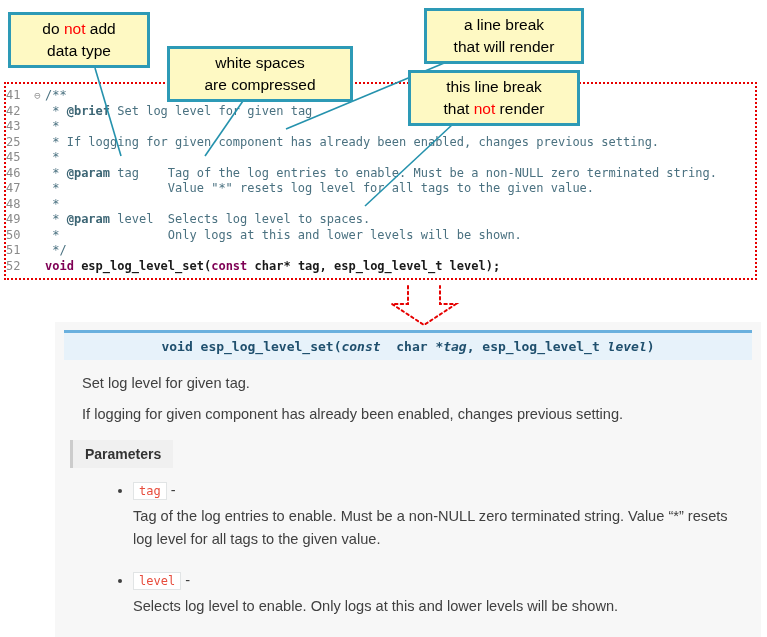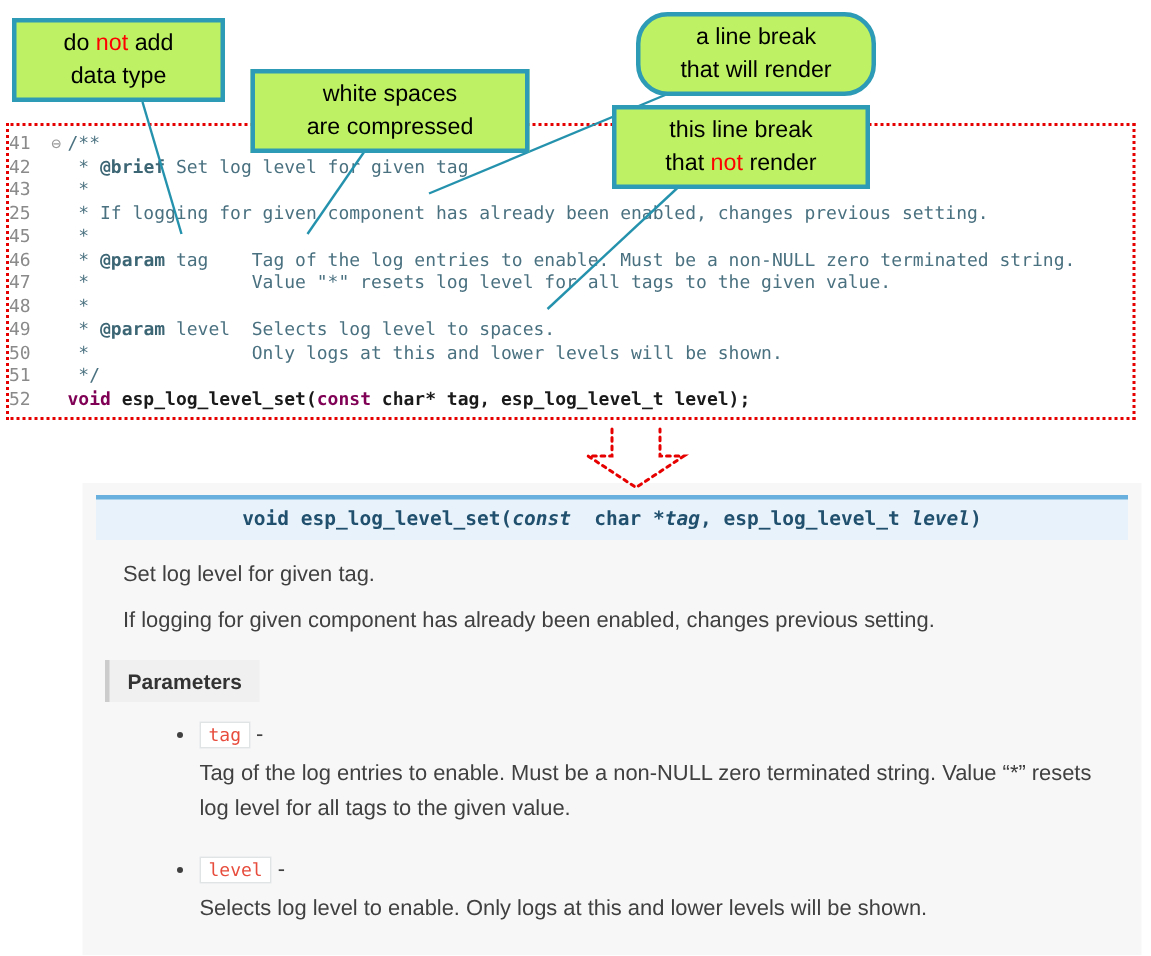--- a/index.html
+++ b/index.html
@@ -1,20 +1,20 @@
 <!DOCTYPE html>
 <html><head>
 <meta charset="utf-8">
 <style>
   html,body{margin:0;padding:0;background:#fff;}
   .stage{position:relative;width:767px;height:637px;background:#fff;overflow:hidden;
          font-family:"Liberation Sans",sans-serif;}
 
   
-  .callout{position:absolute;background:#bef264;border:3px solid #2d9ab6;z-index:4;
+  .callout{position:absolute;background:#fef9c3;border:3px solid #2d9ab6;z-index:4;
            text-align:center;font-size:15.5px;color:#000;padding:3px 6px;line-height:22px;}
   .callout .red{color:#f00;}
   .callout span{white-space:pre;}
 
   
   .overlay{position:absolute;left:0;top:0;z-index:3;pointer-events:none;}
 
   
   .codebox{position:absolute;left:4px;top:82px;width:753px;height:198px;box-sizing:border-box;
            border:2px dotted #e60000;background:#fff;padding-top:4px;z-index:1;}
@@ -54,21 +54,21 @@
   <div class="callout" style="left:8px;top:12px;width:124px;">
     <div><span>do </span><span class="red">not</span><span> add</span></div>
     <div>data type</div>
   </div>
 
   <div class="callout" style="left:167px;top:46px;width:168px;">
     <div>white spaces</div>
     <div>are  compressed</div>
   </div>
 
-  <div class="callout" style="left:424px;top:8px;width:142px;border-radius:21px;">
+  <div class="callout" style="left:424px;top:8px;width:142px;">
     <div>a line break</div>
     <div>that will render</div>
   </div>
 
   <div class="callout" style="left:408px;top:70px;width:154px;">
     <div>this line break</div>
     <div><span>that </span><span class="red">not</span><span> render</span></div>
   </div>
 
   <svg class="overlay" width="767" height="637">

